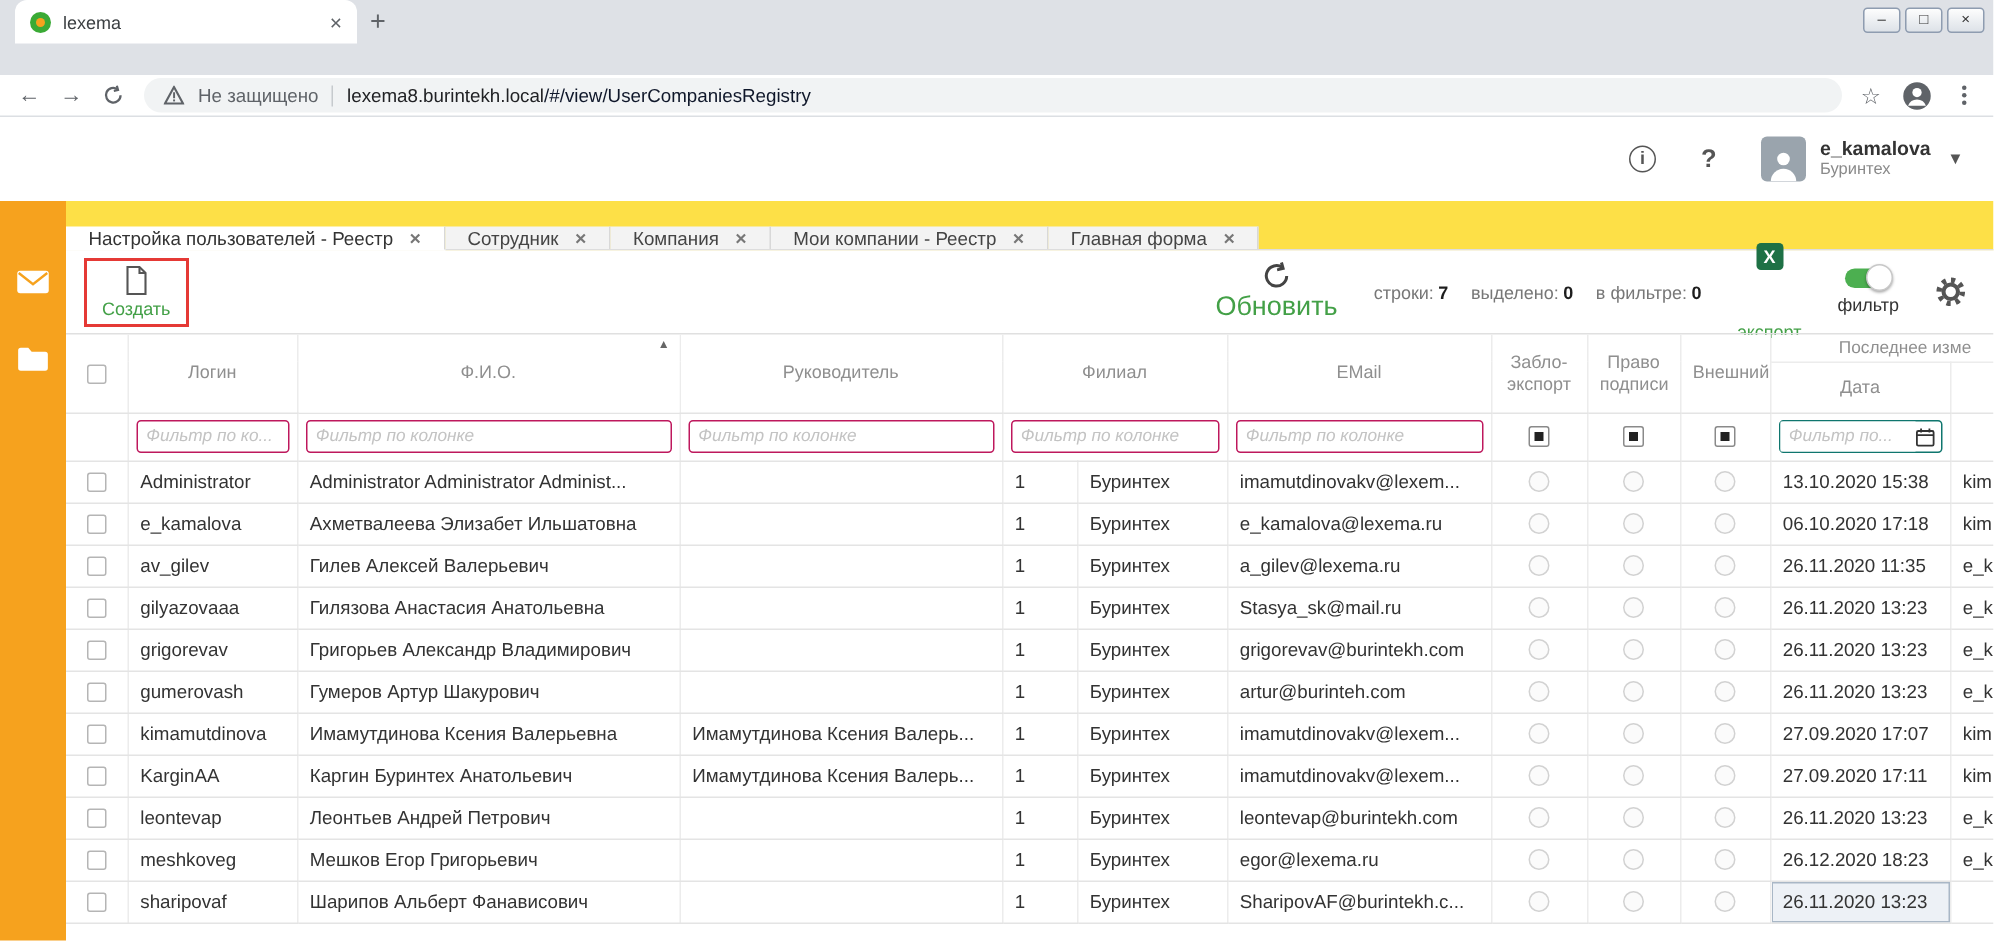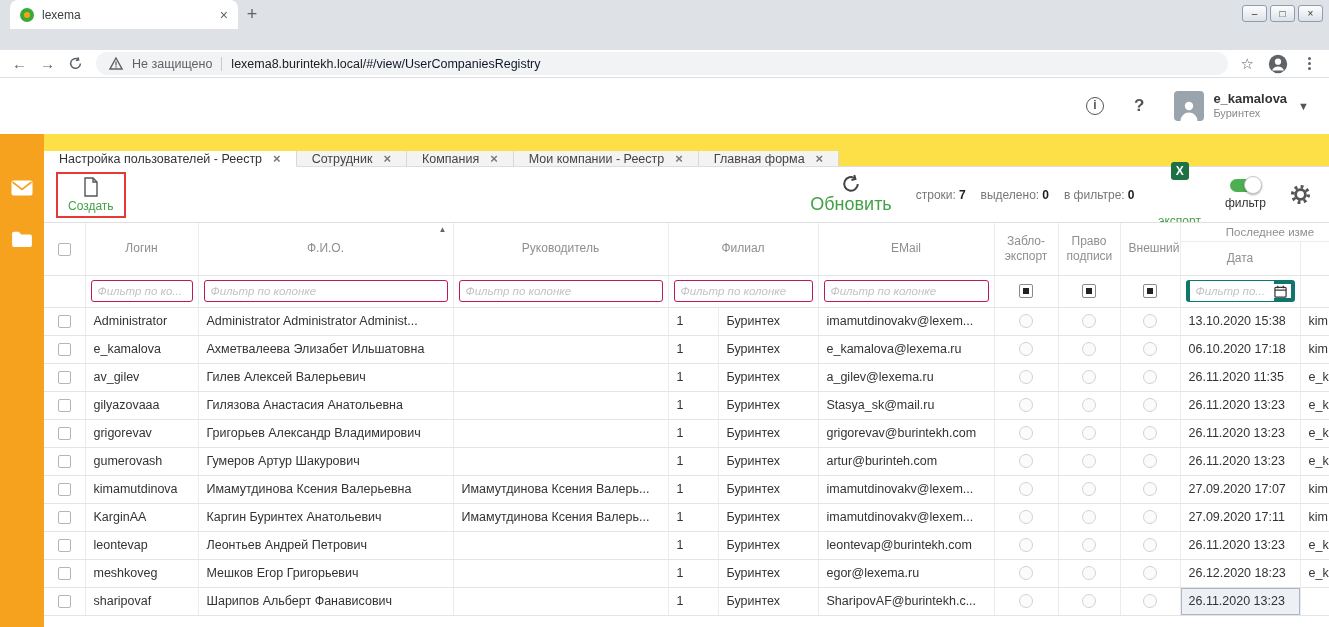--- a/index.html
+++ b/index.html
@@ -102,21 +102,21 @@
              vertical-align: middle; background: #fff; line-height: 1.25; }
   tr.group-row { height: 18px; }
   th.group-th { font-size: 11.5px; border-bottom: 1px solid #ececec; }
   tr.sub-row { height: 34px; }
   tr.filter-row { height: 32px; }
   tr.filter-row th { padding: 4px 5px; }
   .filter-input { width: 100%; height: 22px; border: 1px solid #be185d; border-radius: 3px;
                   padding: 0 6px; font-size: 11.5px; font-family: "Liberation Sans", sans-serif;
                   color: #333; background: #fff; }
   .filter-input::placeholder { color: #c3c3c3; font-style: italic; opacity: 1; }
-  .filter-box { display: flex; align-items: center; border: 4px solid #0f766e; border-radius: 3px;
+  .filter-box { display: flex; align-items: center; border: 1px solid #0f766e; border-radius: 3px;
                 height: 22px; padding-right: 4px; background: #fff; }
   .filter-box input { border: none; outline: none; min-width: 0; flex: 1; height: 20px;
                       padding: 0 6px; font-size: 11.5px; font-family: "Liberation Sans", sans-serif; }
   .filter-box input::placeholder { color: #c3c3c3; font-style: italic; opacity: 1; }
   .fio-th { position: relative; }
   .sort-asc { position: absolute; top: 2px; right: 6px; font-size: 8px; color: #666; }
   .cb { display: inline-block; width: 13px; height: 13px; border: 1.5px solid #b5b5b5;
         border-radius: 2px; background: #fff; vertical-align: middle; }
   .ind-cb { display: inline-block; width: 14px; height: 14px; border: 1px solid #8a8a8a;
             border-radius: 2px; background: #fff; position: relative; vertical-align: middle; }

